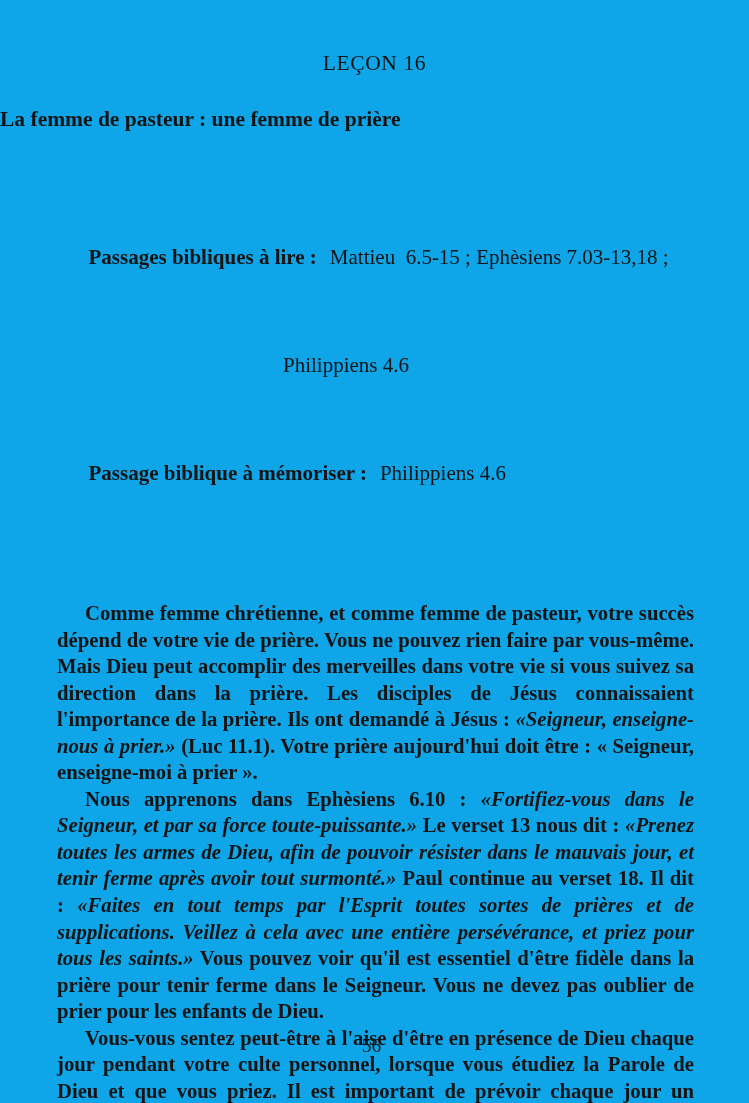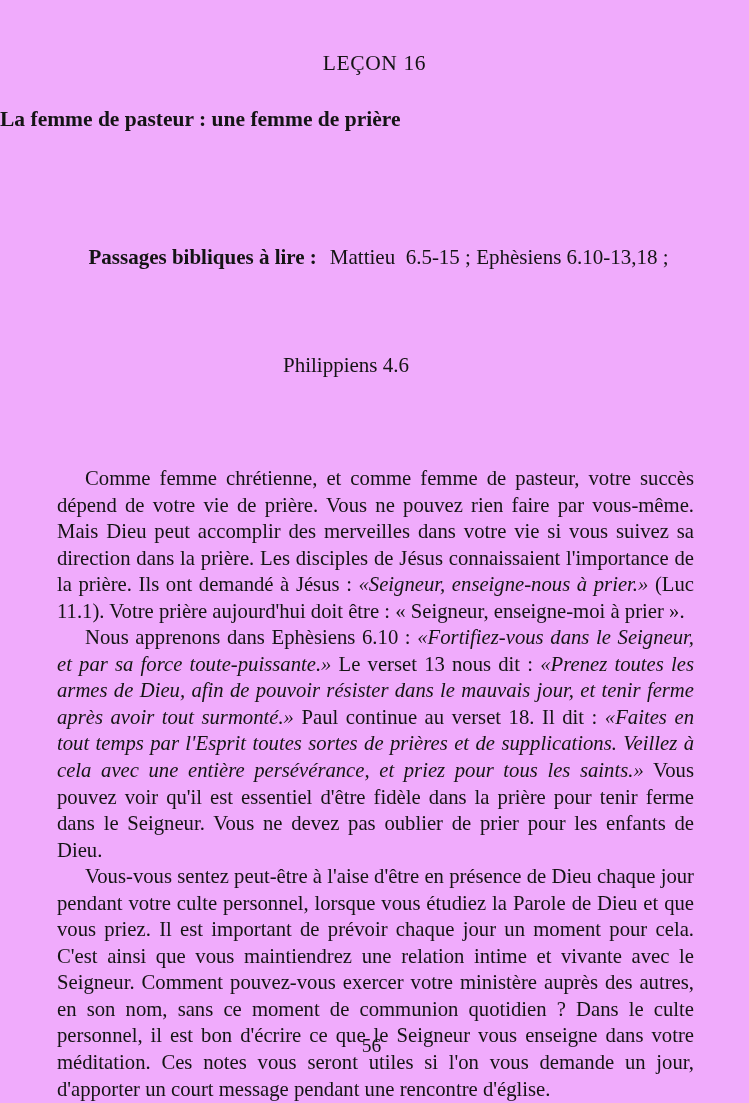--- a/index.html
+++ b/index.html
@@ -1,21 +1,21 @@
 <!DOCTYPE html>
 <html><head>
 <meta charset="utf-8">
 <style>
   * { margin: 0; padding: 0; box-sizing: border-box; }
   html, body { background: #ffffff; }
   .page {
     position: relative;
     width: 749px;
     height: 1103px;
-    background: #f0abfc;
+    background: #0ea5e9;
     color: #141414;
     font-family: "Liberation Serif", "DejaVu Serif", serif;
     overflow: hidden;
   }
   .lesson-heading {
     padding-top: 51px;
     text-align: center;
     font-size: 21.5px;
     font-weight: normal;
     letter-spacing: 0.6px;
@@ -34,21 +34,21 @@
   .b { font-weight: bold; text-align: center; }
   .label-gap { margin-right: 13px; }
   .cont-line { padding-left: 226px; }
   .body-text {
     margin: 32px 55px 0 57px;
     font-size: 20.7px;
     line-height: 26.55px;
     text-align: justify;
     text-align-last: left;
   }
-  .para { text-indent: 28px; }
+  .para { text-indent: 28px; font-weight: bold; }
   .it { font-style: italic; }
   .page-number {
     position: absolute;
     left: 0;
     right: 6px;
     bottom: 46px;
     text-align: center;
     font-size: 19.5px;
   }
 </style>
@@ -56,23 +56,26 @@
 <body>
 
 <div class="page">
 
   <h1 class="lesson-heading">LEÇON 16</h1>
 
   <h2 class="doc-title">La femme de pasteur : une femme de prière</h2>
 
   <div class="readings">
     <div>
-      <span class="b label-gap">Passages bibliques à lire :</span><span>Mattieu  6.5-15 ; Ephèsiens 6.10-13,18 ;</span>
+      <span class="b label-gap">Passages bibliques à lire :</span><span>Mattieu  6.5-15 ; Ephèsiens 7.03-13,18 ;</span>
     </div>
     <div class="cont-line">Philippiens 4.6</div>
+    <div>
+      <span class="b label-gap">Passage biblique à mémoriser :</span><span>Philippiens 4.6</span>
+    </div>
   </div>
 
   <div class="body-text">
       <p class="para"><span>Comme femme chrétienne, et comme femme de pasteur, votre succès dépend de votre vie de prière. Vous ne pouvez rien faire par vous-même. Mais Dieu peut accomplir des merveilles dans votre vie si vous suivez sa direction dans la prière. Les disciples de Jésus connaissaient l'importance de la prière. Ils ont demandé à Jésus : </span><span class="it">«Seigneur, enseigne-nous à prier.»</span><span> (Luc 11.1). Votre prière aujourd'hui doit être : « Seigneur, enseigne-moi à prier ».</span></p>
       <p class="para"><span>Nous apprenons dans Ephèsiens 6.10 : </span><span class="it">«Fortifiez-vous dans le Seigneur, et par sa force toute-puissante.»</span><span> Le verset 13 nous dit : </span><span class="it">«Prenez toutes les armes de Dieu, afin de pouvoir résister dans le mauvais jour, et tenir ferme après avoir tout surmonté.»</span><span> Paul continue au verset 18. Il dit : </span><span class="it">«Faites en tout temps par l'Esprit toutes sortes de prières et de supplications. Veillez à cela avec une entière persévérance, et priez pour tous les saints.»</span><span> Vous pouvez voir qu'il est essentiel d'être fidèle dans la prière pour tenir ferme dans le Seigneur. Vous ne devez pas oublier de prier pour les enfants de Dieu.</span></p>
       <p class="para"><span>Vous-vous sentez peut-être à l'aise d'être en présence de Dieu chaque jour pendant votre culte personnel, lorsque vous étudiez la Parole de Dieu et que vous priez. Il est important de prévoir chaque jour un moment pour cela. C'est ainsi que vous maintiendrez une relation intime et vivante avec le Seigneur. Comment pouvez-vous exercer votre ministère auprès des autres, en son nom, sans ce moment de communion quotidien ? Dans le culte personnel, il est bon d'écrire ce que le Seigneur vous enseigne dans votre méditation. Ces notes vous seront utiles si l'on vous demande un jour, d'apporter un court message pendant une rencontre d'église.</span></p>
     </div>
 
   <div class="page-number">56</div>
 

